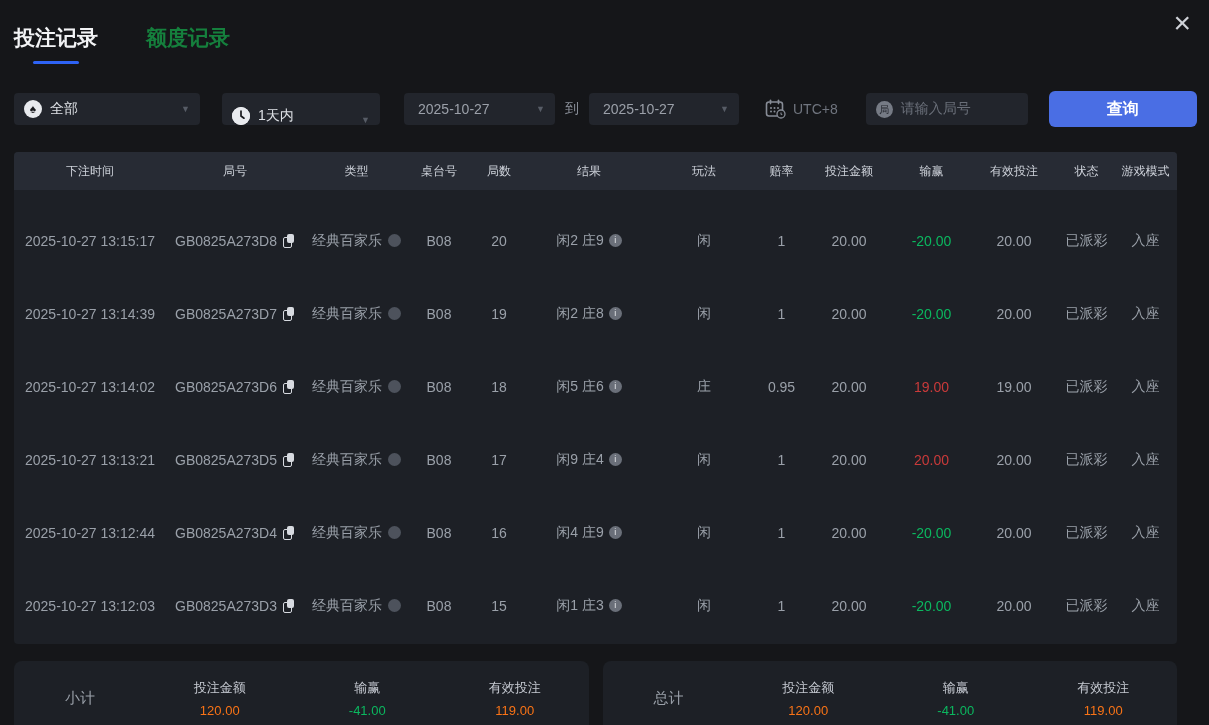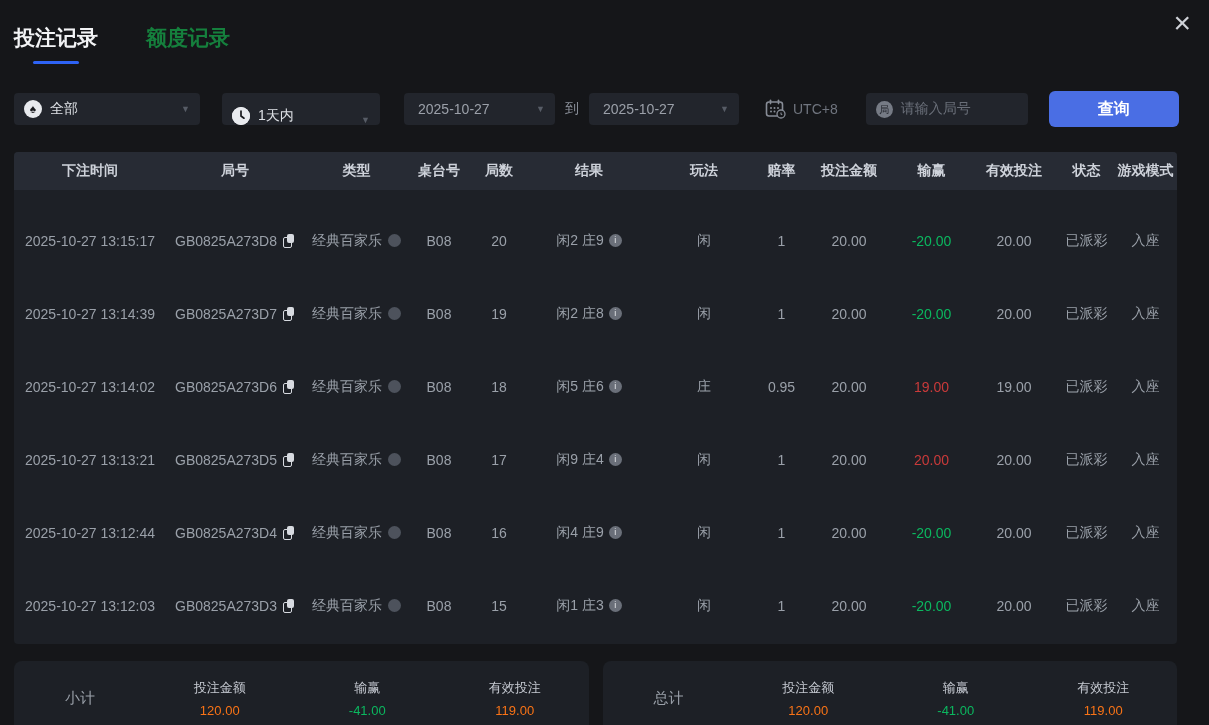--- a/index.html
+++ b/index.html
@@ -43,34 +43,34 @@
   }
   .tz { display:flex; align-items:center; margin-left:26px; color:#70757f; font-size:14px; }
   .tz svg { margin-right:7px; }
   .round-input { width:162px; margin-left:28px; }
   .round-ic {
     width:17px; height:17px; border-radius:50%; background:#767b85;
     color:#22252c; font-size:10px; line-height:17px; text-align:center; flex:0 0 17px;
   }
   .placeholder { color:#6a6f79; font-size:14px; margin-left:8px; }
   .query-btn {
-    width:130px; height:36px; margin-left:21px; border:none; border-radius:6px;
+    width:148px; height:36px; margin-left:21px; border:none; border-radius:6px;
     background:#4a6ee4; color:#fff; font-size:16px; font-weight:bold; cursor:pointer;
     font-family:inherit;
   }
   
   .table-wrap { margin:25px 14px 0 14px; width:1163px; height:492px;
     background:#1d2026; border-radius:4px; overflow:hidden; }
   .grid {
     display:grid;
     grid-template-columns:152px 138px 105px 60px 60px 120px 110px 45px 90px 75px 90px 55px 63px;
     align-items:center;
   }
   .thead { height:38px; background:#272b34; }
-  .thead .cell { font-size:14px; font-weight:bold; color:#ced2da; text-align:center; }
+  .thead .cell { font-size:12px; font-weight:normal; color:#ced2da; text-align:center; }
   .trow { height:45px;margin-top:28px; }
   .trow .cell { font-size:14px; color:#9aa0a9; text-align:center; display:flex;
     align-items:center; justify-content:center; }
   .win-green { color:#0bb75f !important; }
   .win-red { color:#c93a3a !important; }
   
   .ic-copy { position:relative; width:12px; height:14px; display:inline-block; margin-left:6px; cursor:pointer; }
   .ic-copy::before { content:""; position:absolute; left:0; top:3px; width:7px; height:9px;
     border:1.4px solid #d7dae0; border-radius:2px; }
   .ic-copy::after { content:""; position:absolute; left:4px; top:0; width:7px; height:9px;

